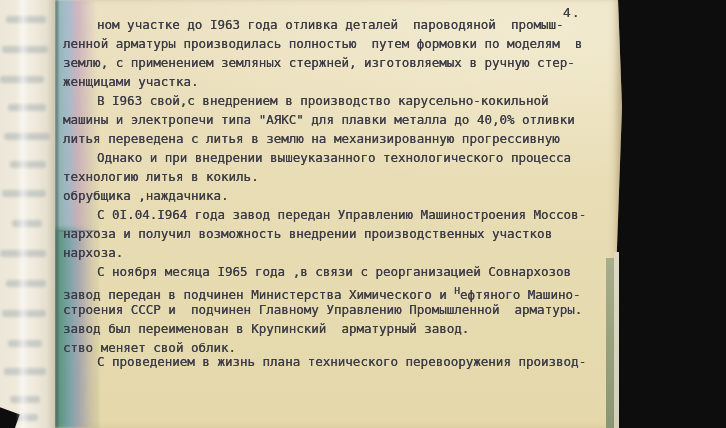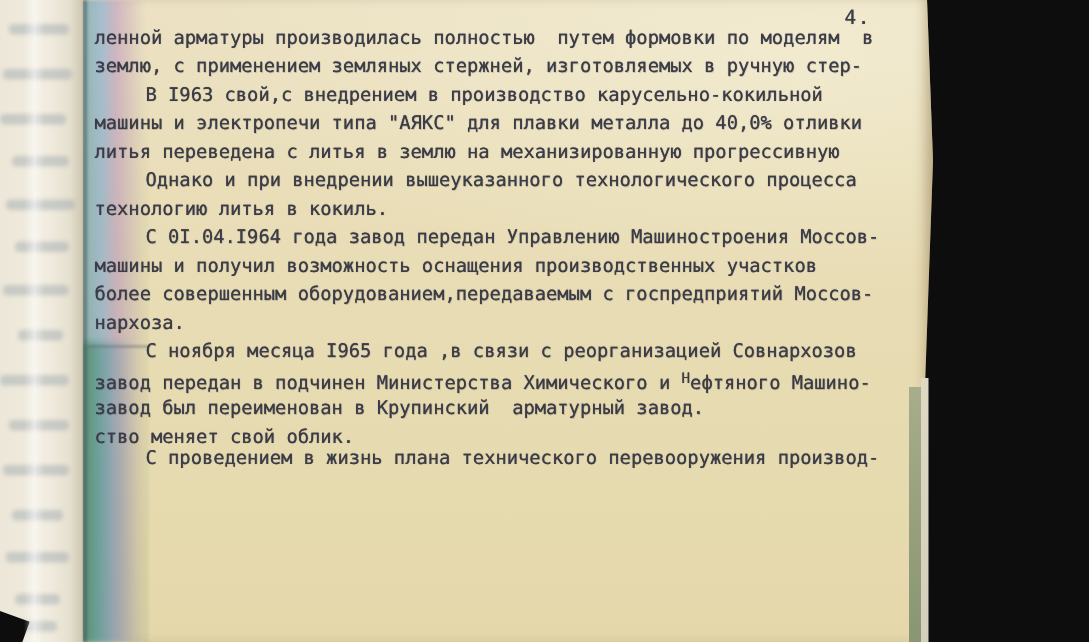--- a/index.html
+++ b/index.html
@@ -111,33 +111,36 @@
     <div class="verso-corner"></div>
   </div>
 
   <div class="main-page">
     <div class="rainbow"></div>
     <div class="green-streak"></div>
     <div class="spine-shadow"></div>
     <div class="pencil-mark"></div>
     <div class="page-number">4.</div>
     <div class="text-block">
+        <div class="line indent"><span>ном участке до I963 года отливка деталей  пароводяной  промыш-</span></div>
         <div class="line"><span>ленной арматуры производилась полностью  путем формовки по моделям  в</span></div>
         <div class="line"><span>землю, с применением земляных стержней, изготовляемых в ручную стер-</span></div>
+        <div class="line"><span>женщицами участка.</span></div>
         <div class="line indent"><span>В I963 свой,с внедрением в производство карусельно-кокильной</span></div>
         <div class="line"><span>машины и электропечи типа "АЯКС" для плавки металла до 40,0% отливки</span></div>
         <div class="line"><span>литья переведена с литья в землю на механизированную прогрессивную</span></div>
         <div class="line indent"><span>Однако и при внедрении вышеуказанного технологического процесса</span></div>
         <div class="line"><span>технологию литья в кокиль.</span></div>
+        <div class="line"><span>обрубщика ,наждачника.</span></div>
         <div class="line indent"><span>С 0I.04.I964 года завод передан Управлению Машиностроения Моссов-</span></div>
-        <div class="line"><span>машины и получил возможность оснащения производственных участков</span></div>
-        <div class="line"><span>более совершенным оборудованием,передаваемым с госпредприятий Моссов-</span></div>
+        <div class="line"><span>нархоза и получил возможность внедрении производственных участков</span></div>
         <div class="line"><span>нархоза.</span></div>
         <div class="line indent"><span>С ноября месяца I965 года ,в связи с реорганизацией Совнархозов</span></div>
         <div class="line"><span>завод передан в подчинен Министерства Химического и </span><span class="sup">Н</span><span>ефтяного Машино-</span></div>
+        <div class="line"><span>строения СССР и  подчинен Главному Управлению Промышленной  арматуры.</span></div>
         <div class="line"><span>завод был переименован в Крупинский  арматурный завод.</span></div>
         <div class="line"><span>ство меняет свой облик.</span></div>
         <div class="line indent"><span>С проведением в жизнь плана технического перевооружения производ-</span></div>
       </div>
   </div>
 
   <div class="edge-green"></div>
   <div class="edge-light"></div>
 
 </div>

